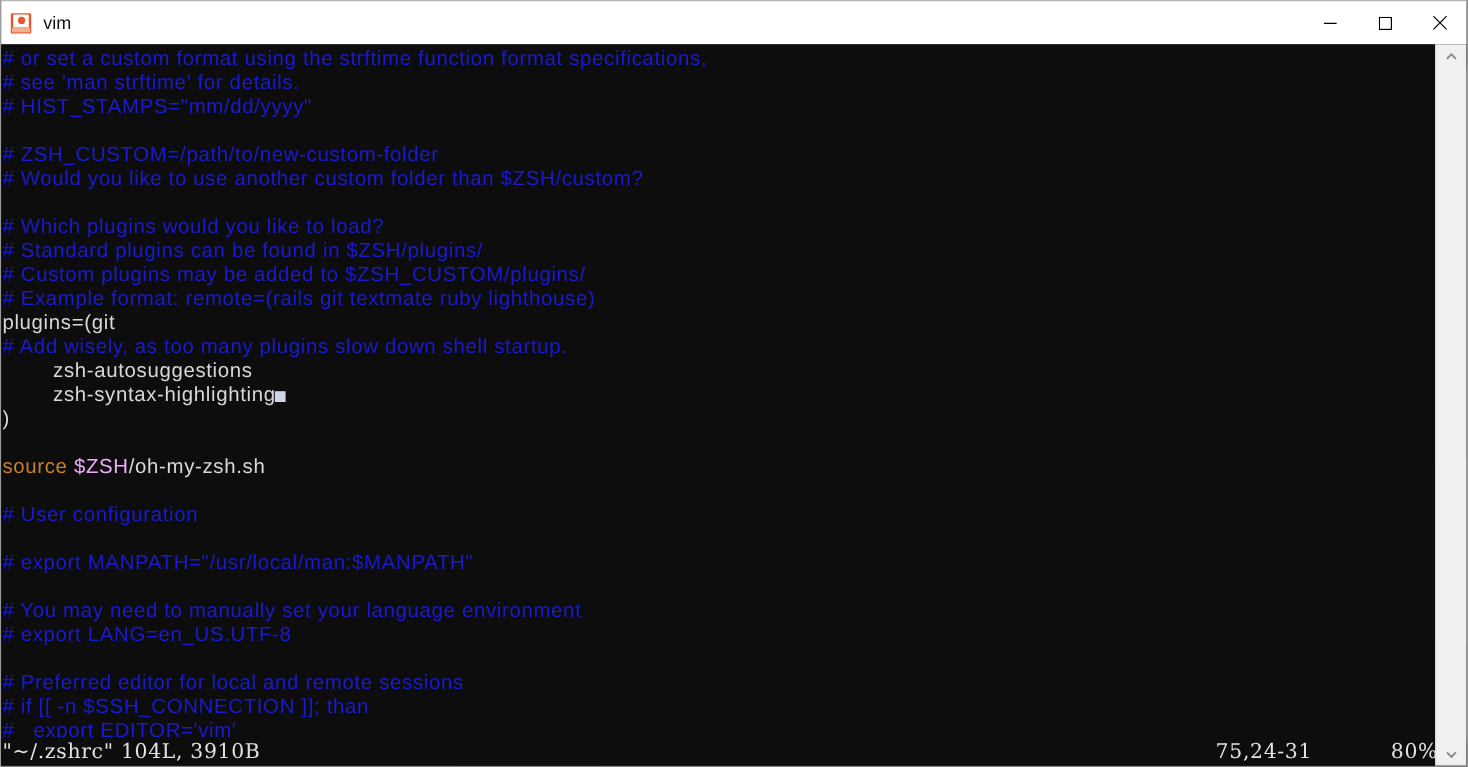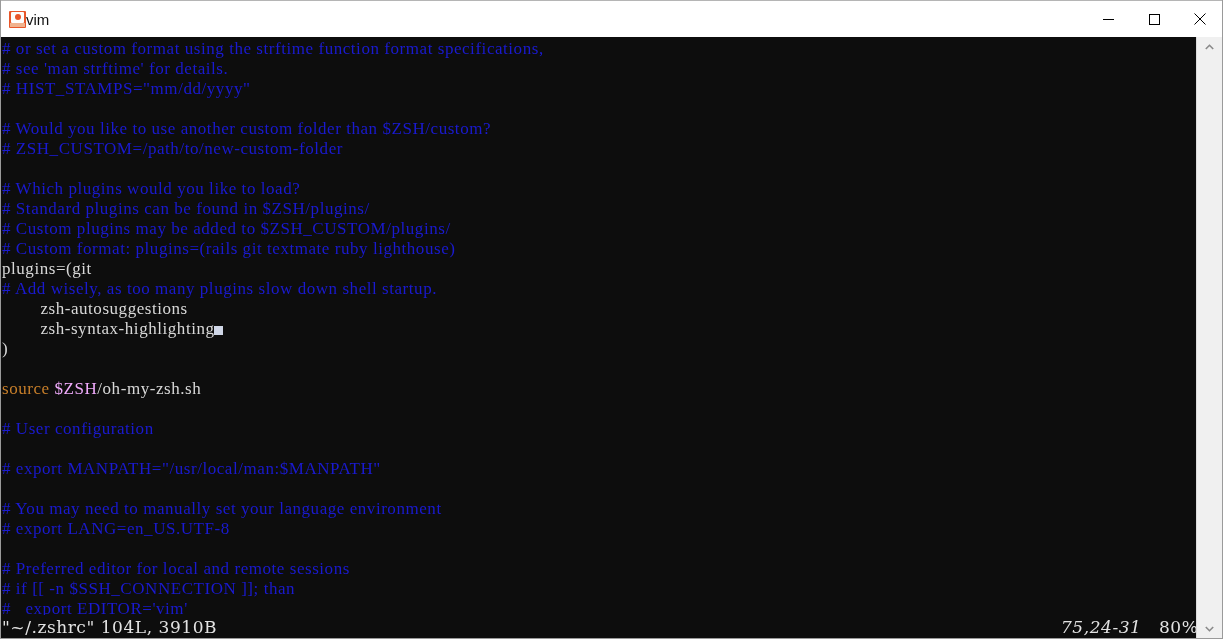--- a/index.html
+++ b/index.html
@@ -76,20 +76,21 @@
   }
   .app-icon .ico-bar {
     position: absolute;
     left: 1px;
     bottom: 1px;
     width: 15px;
     height: 4px;
     background: #f0b28e;
   }
   .title-text {
+    margin-left: 10px;
     font-size: 15px;
     color: #111111;
     font-family: "Liberation Sans", sans-serif;
     line-height: 1;
   }
   .win-controls {
     display: flex;
     height: 37px;
     flex: 0 0 auto;
   }
@@ -116,21 +117,21 @@
   .term-inner {
     position: absolute;
     left: 0;
     top: 2px;
     width: 1196px;
   }
   .line {
     height: 20px;
     line-height: 20px;
     white-space: pre;
-    font-family: Liberation Serif, serif;
+    font-family: Liberation Sans, sans-serif;
     font-size: 17px;
     letter-spacing: 0.55px;
     color: #d8d8d8;
     padding-left: 1px;
   }
   .cmt  { color: #1a1ad0; }
   .plain{ color: #d8d8d8; }
   .kw   { color: #c87f2a; margin-top: 29px; }
   .var  { color: #f0abfc; }
 
@@ -154,21 +155,21 @@
     background: #0d0d0d;
     display: flex;
     align-items: center;
     font-family: "DejaVu Serif", "Liberation Serif", serif;
     font-size: 17px;
     letter-spacing: 0.55px;
     color: #e2e2e2;
     white-space: pre;
   }
   .st-file { padding-left: 1px; }
-  .st-pos  { position: absolute; left: 1060px; font-style: italic; }
+  .st-pos  { position: absolute; left: 1012px; }
   .st-pct  { position: absolute; left: 1146px; margin-left: 12px; }
 
   
   .ghost-row {
     position: absolute;
     left: 375px;
     bottom: 0px;
     width: 125px;
     height: 4px;
     background: #1c1c1c;
@@ -246,27 +247,27 @@
       </div>
     </div>
   </div>
 
   <div class="term">
     <div class="term-inner" id="editor-lines">
         <div class="line"><span class="cmt"># or set a custom format using the strftime function format specifications,</span></div>
         <div class="line"><span class="cmt"># see 'man strftime' for details.</span></div>
         <div class="line"><span class="cmt"># HIST_STAMPS="mm/dd/yyyy"</span></div>
         <div class="line">&nbsp;</div>
+        <div class="line"><span class="cmt"># ZSH_CUSTOM=/path/to/new-custom-folder</span></div>
         <div class="line"><span class="cmt"># Would you like to use another custom folder than $ZSH/custom?</span></div>
-        <div class="line"><span class="cmt"># ZSH_CUSTOM=/path/to/new-custom-folder</span></div>
         <div class="line">&nbsp;</div>
         <div class="line"><span class="cmt"># Which plugins would you like to load?</span></div>
         <div class="line"><span class="cmt"># Standard plugins can be found in $ZSH/plugins/</span></div>
         <div class="line"><span class="cmt"># Custom plugins may be added to $ZSH_CUSTOM/plugins/</span></div>
-        <div class="line"><span class="cmt"># Custom format: plugins=(rails git textmate ruby lighthouse)</span></div>
+        <div class="line"><span class="cmt"># Example format: remote=(rails git textmate ruby lighthouse)</span></div>
         <div class="line"><span class="plain">plugins=(git</span></div>
         <div class="line"><span class="cmt"># Add wisely, as too many plugins slow down shell startup.</span></div>
         <div class="line"><span class="plain">        zsh-autosuggestions</span></div>
         <div class="line"><span class="plain">        zsh-syntax-highlighting</span><span class="cursor"></span></div>
         <div class="line"><span class="plain">)</span></div>
         <div class="line">&nbsp;</div>
         <div class="line"><span class="kw">source </span><span class="var">$ZSH</span><span class="plain">/oh-my-zsh.sh</span></div>
         <div class="line">&nbsp;</div>
         <div class="line"><span class="cmt"># User configuration</span></div>
         <div class="line">&nbsp;</div>

